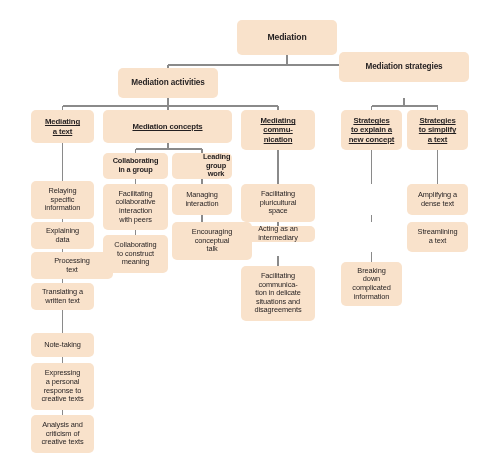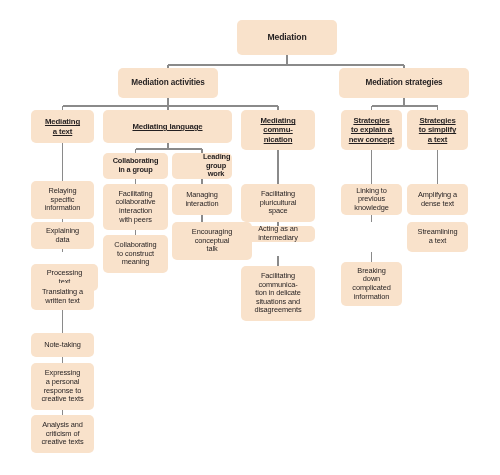--- a/index.html
+++ b/index.html
@@ -130,30 +130,30 @@
   </svg>
 
   <div class="node lvl0" style="left:237px; top:20px; width:100px; height:35px;">
     <span>Mediation</span>
   </div>
 
   <div class="node lvl1" style="left:118px; top:68px; width:100px; height:30px;">
     <span>Mediation activities</span>
   </div>
 
-  <div class="node lvl1" style="left:339px; top:68px; width:130px; height:30px;">
+  <div class="node lvl1" style="left:339px; top:52px; width:130px; height:30px;">
     <span>Mediation strategies</span>
   </div>
 
   <div class="node lvl2" style="left:31px; top:110px; width:63px; height:33px;">
     <span>Mediating<br>a text</span>
   </div>
 
   <div class="node lvl2" style="left:103px; top:110px; width:129px; height:33px;">
-    <span>Mediating language</span>
+    <span>Mediation concepts</span>
   </div>
 
   <div class="node lvl2" style="left:241px; top:110px; width:74px; height:40px;">
     <span>Mediating<br>commu-<br>nication</span>
   </div>
 
   <div class="node lvl2" style="left:341px; top:110px; width:61px; height:40px;">
     <span>Strategies<br>to explain a<br>new concept</span>
   </div>
 
@@ -168,21 +168,21 @@
   <div class="node lvl3" style="left:172px; top:153px; width:60px; height:26px;padding-left:31px;">
     <span>Leading<br>group work</span>
   </div>
 
   <div class="node leaf" style="left:31px; top:181px; width:63px; height:38px;">
     <span>Relaying<br>specific<br>information</span>
   </div>
   <div class="node leaf" style="left:31px; top:222px; width:63px; height:27px;">
     <span>Explaining<br>data</span>
   </div>
-  <div class="node leaf" style="left:31px; top:252px; width:67px; height:27px;margin-top:12px;">
+  <div class="node leaf" style="left:31px; top:252px; width:82px; height:27px;">
     <span>Processing<br>text</span>
   </div>
   <div class="node leaf" style="left:31px; top:283px; width:63px; height:27px;">
     <span>Translating a<br>written text</span>
   </div>
   <div class="node leaf" style="left:31px; top:333px; width:63px; height:24px;">
     <span>Note-taking</span>
   </div>
   <div class="node leaf" style="left:31px; top:363px; width:63px; height:47px;">
     <span>Expressing<br>a personal<br>response to<br>creative texts</span>
@@ -208,23 +208,20 @@
   <div class="node leaf" style="left:241px; top:184px; width:74px; height:38px;">
     <span>Facilitating<br>pluricultural<br>space</span>
   </div>
   <div class="node leaf" style="left:241px; top:226px; width:74px; height:16px;">
     <span>Acting as an<br>intermediary</span>
   </div>
   <div class="node leaf" style="left:241px; top:266px; width:74px; height:55px;">
     <span>Facilitating<br>communica-<br>tion in delicate<br>situations and<br>disagreements</span>
   </div>
 
-  <div class="node leaf" style="left:341px; top:184px; width:61px; height:31px;">
-    <span>Linking to<br>previous<br>knowledge</span>
-  </div>
   <div class="node leaf" style="left:341px; top:262px; width:61px; height:44px;">
     <span>Breaking<br>down<br>complicated<br>information</span>
   </div>
 
   <div class="node leaf" style="left:407px; top:184px; width:61px; height:31px;">
     <span>Amplifying a<br>dense text</span>
   </div>
   <div class="node leaf" style="left:407px; top:222px; width:61px; height:30px;">
     <span>Streamlining<br>a text</span>
   </div>

